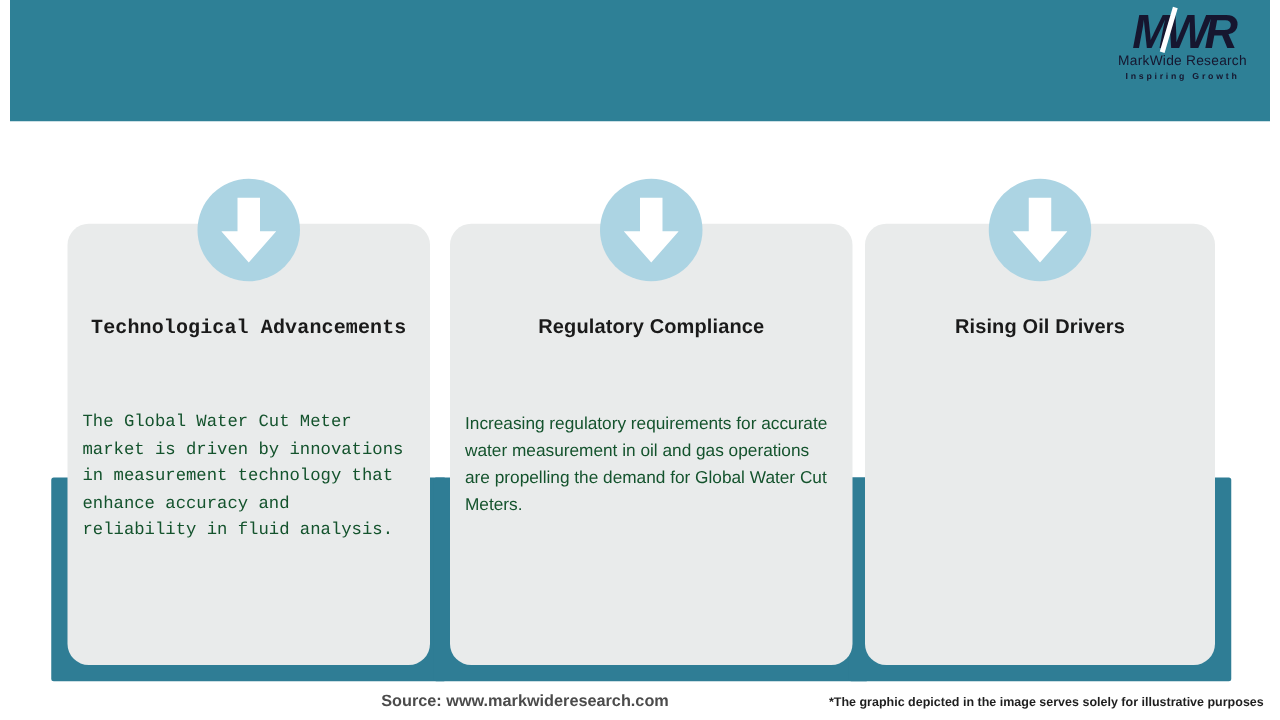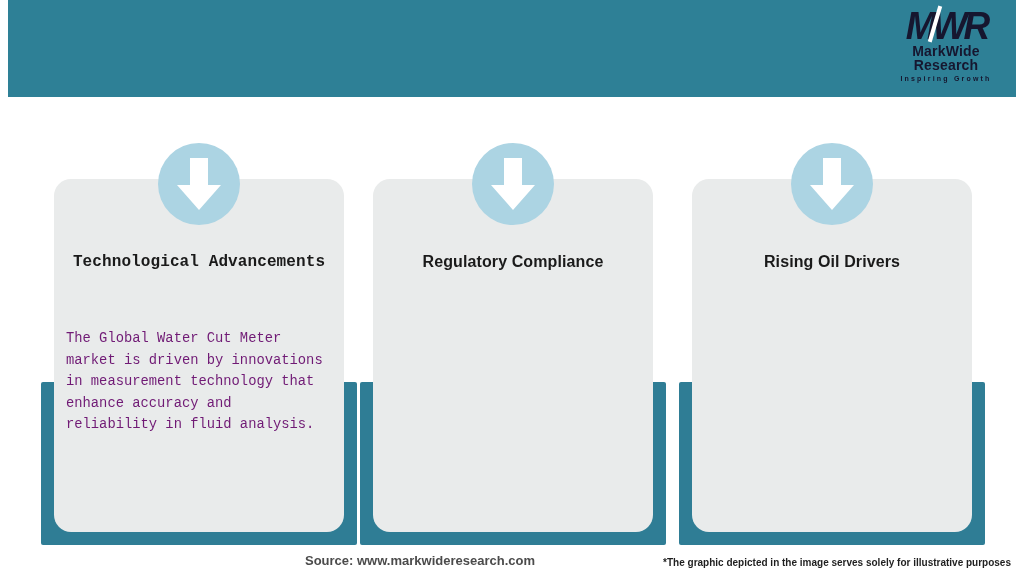--- a/index.html
+++ b/index.html
@@ -46,36 +46,36 @@
     transform: scaleY(1.04);
   }
   .logo-slash {
     position: absolute;
     left: 34%; top: -1px;
     width: 4px; height: 36px;
     background: #ffffff;
     transform: rotate(17deg);
   }
   .logo-name {
-    font-size: 14px;
-    font-weight: bold;
+    font-size: 11px;
+    font-weight: normal;
     margin-top: 0px;
     letter-spacing: 0.2px;
   }
   .logo-tagline {
     font-size: 7px;
     font-weight: bold;
     letter-spacing: 2.2px;
     margin-top: 3px;
   }
 
   
   .card-unit { position: absolute; top: 179px; }
   .card-unit.c1 { left: 54px;  width: 290px; font-family: Liberation Mono, monospace; }
-  .card-unit.c2 { left: 373px; width: 280px; }
+  .card-unit.c2 { left: 360px; width: 322px; }
   .card-unit.c3 { left: 692px; width: 280px; }
 
   .pedestal {
     position: absolute;
     left: -13px; right: -13px;
     top: 203px; height: 163px;
     background: #2F7D95;
     border-radius: 2px;
     z-index: 0;
   }
@@ -105,21 +105,21 @@
     padding: 74px 10px 0 10px;
     font-size: 16px;
     font-weight: bold;
     color: #1A1A1A;
     letter-spacing: 0.1px;
   }
   .card-desc {
     padding: 57px 20px 0 12px;
     font-size: 13.8px;
     line-height: 21.5px;
-    color: #701a75;
+    color: #14532d;
   }
 
   
   .source-text {
     position: absolute;
     left: 305px; top: 553px;
     width: 400px;
     text-align: left;
     font-size: 13px;
     font-weight: bold;
@@ -163,20 +163,21 @@
 
 <div class="card-unit c2">
   <div class="pedestal"></div>
   <div class="card">
     <div class="icon-circle">
       <svg width="44" height="54" viewBox="0 0 44 54">
         <polygon points="13,0 31,0 31,27 44,27 22,52 0,27 13,27" fill="#ffffff"></polygon>
       </svg>
     </div>
     <div class="card-title">Regulatory Compliance</div>
+    <div class="card-desc">Increasing regulatory requirements for accurate water measurement in oil and gas operations are propelling the demand for Global Water Cut Meters.</div>
   </div>
 </div>
 
 <div class="card-unit c3">
   <div class="pedestal"></div>
   <div class="card">
     <div class="icon-circle">
       <svg width="44" height="54" viewBox="0 0 44 54">
         <polygon points="13,0 31,0 31,27 44,27 22,52 0,27 13,27" fill="#ffffff"></polygon>
       </svg>

